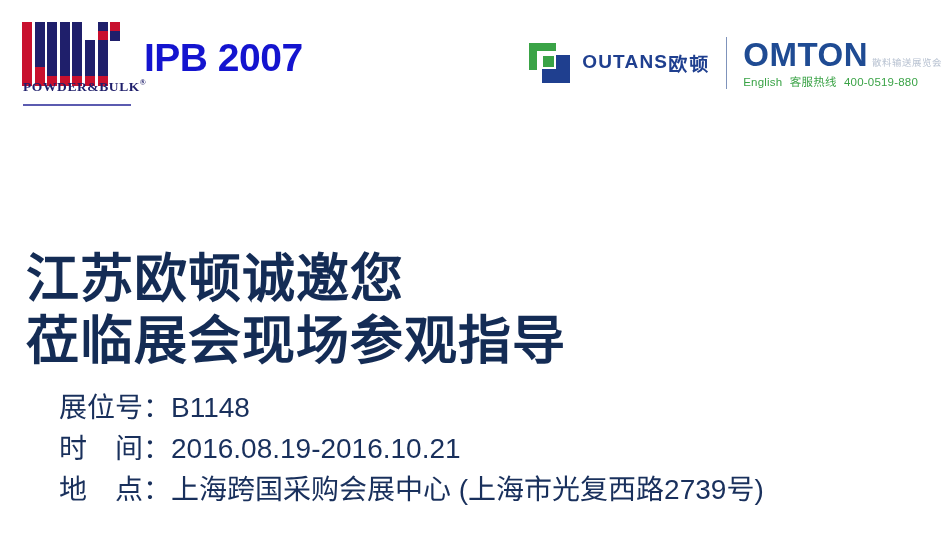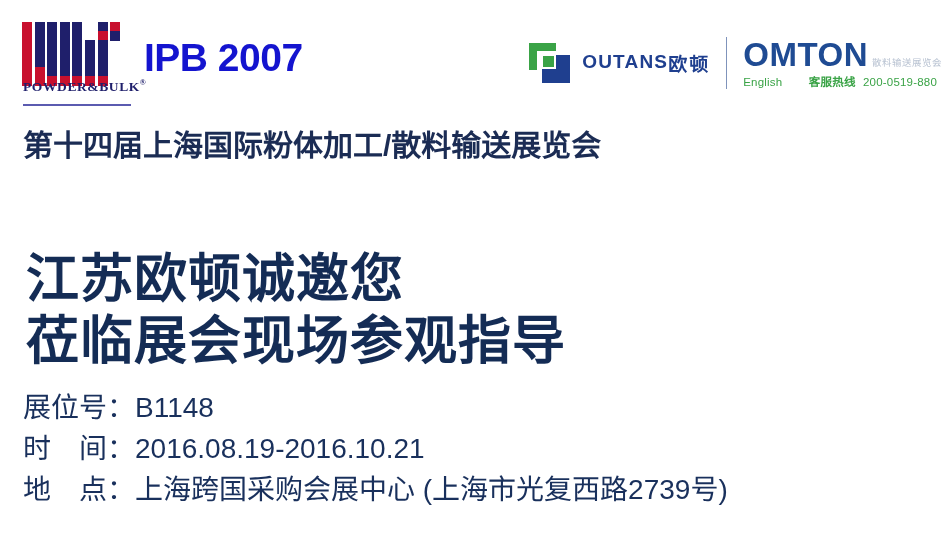--- a/index.html
+++ b/index.html
@@ -189,22 +189,22 @@
     letter-spacing: 0.5px;
   }
   .omton-row2 {
     margin-top: 6px;
     font-size: 11.5px;
     color: #3aa346;
     white-space: nowrap;
     letter-spacing: 0.2px;
   }
   .omton-row2 .hot {
-    font-weight: bold;
-    margin-left: 23px;
+    font-weight: normal;
+    margin-left: 4px;
   }
   .omton-row2 .tel {
     margin-left: 4px;
   }
 
   
   .show-title-cn {
     position: absolute;
     left: 23px;
     top: 121px;
@@ -246,20 +246,21 @@
     position: absolute;
     left: 23px;
     top: 387px;
     color: #19305c;
     font-size: 28px;
     line-height: 41px;
     white-space: nowrap;
   }
   .details .row {
     display: block;
+    margin-left: 36px;
   }
   .details .lbl {
     letter-spacing: 0px;
   }
 </style>
 </head>
 <body>
 
 <div id="banner">
 
@@ -341,28 +342,27 @@
       <div class="logo-divider"></div>
 
       <div class="omton">
         <div class="omton-row1">
           <span class="omton-name">OMTON</span>
           <span class="omton-sub">散料输送展览会</span>
         </div>
         <div class="omton-row2">
           <span>English</span>
           <span class="hot">客服热线</span>
-          <span class="tel">200-0519-880</span>
+          <span class="tel">400-0519-880</span>
         </div>
       </div>
 
     </div>
   </div>
 
-  <div class="show-title-cn">第十四届上海国际粉体加工/散料输送展览会</div>
 
   <div class="headline">
     <span class="ln">江苏欧顿诚邀您</span>
     <span class="ln">莅临展会现场参观指导</span>
   </div>
 
   <div class="details">
     <span class="row"><span class="lbl">展位号：</span><span>B1148</span></span>
     <span class="row"><span class="lbl">时　间：</span><span>2016.08.19-2016.10.21</span></span>
     <span class="row"><span class="lbl">地　点：</span><span>上海跨国采购会展中心 (上海市光复西路2739号)</span></span>

